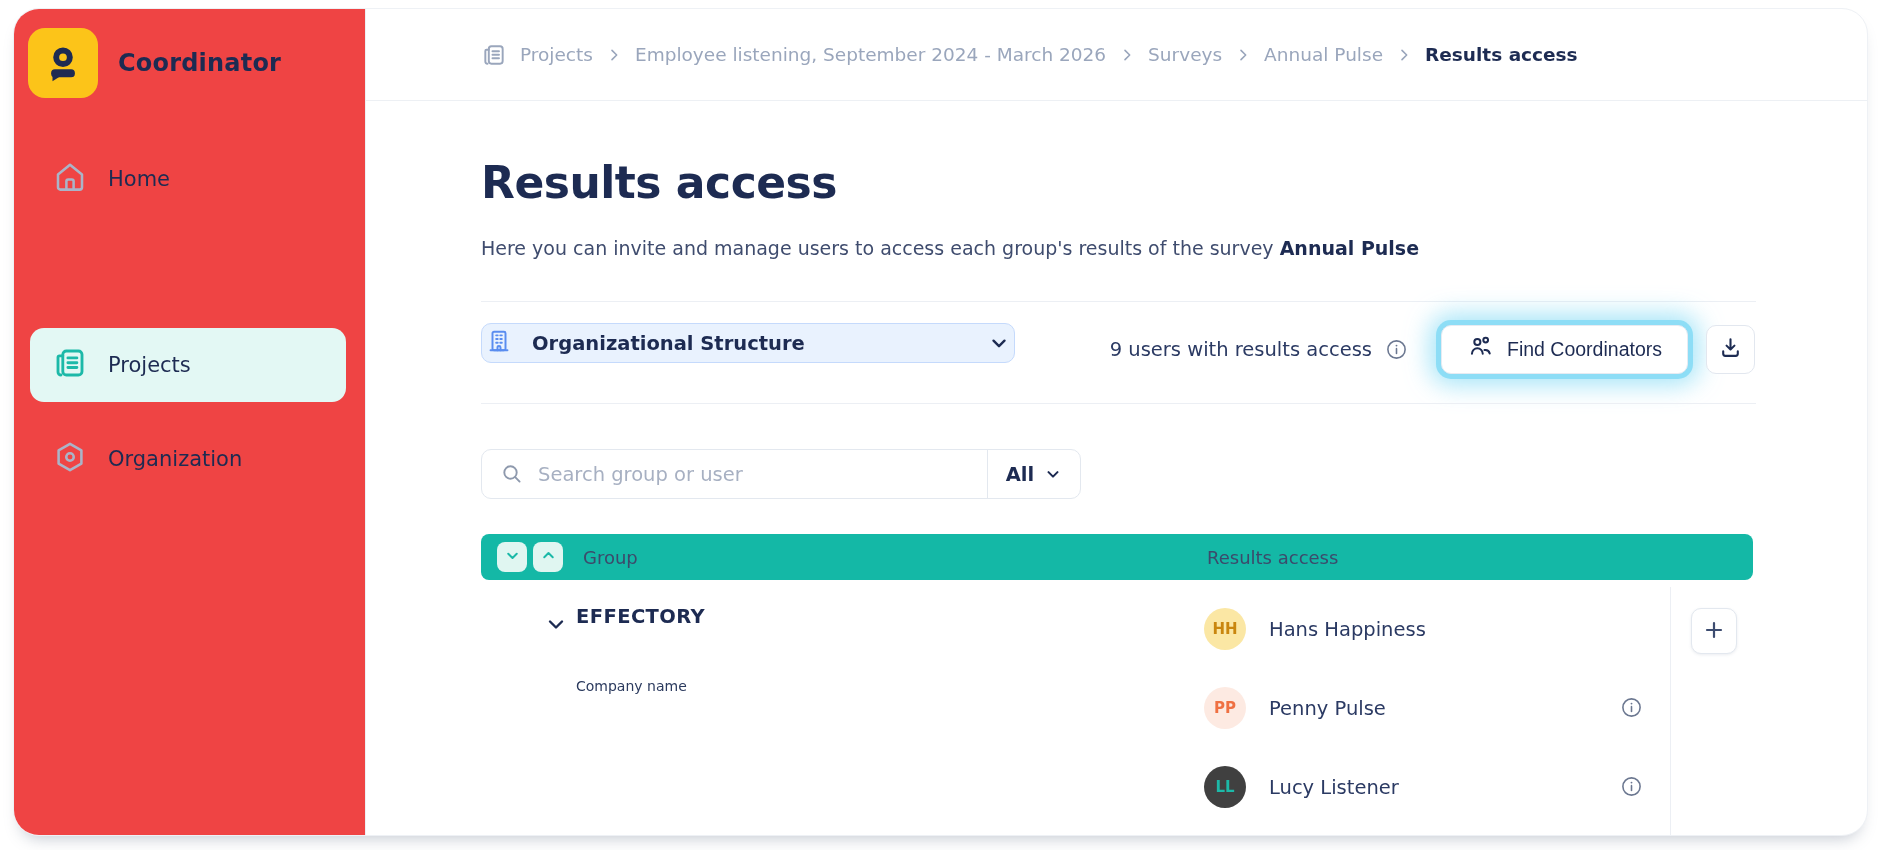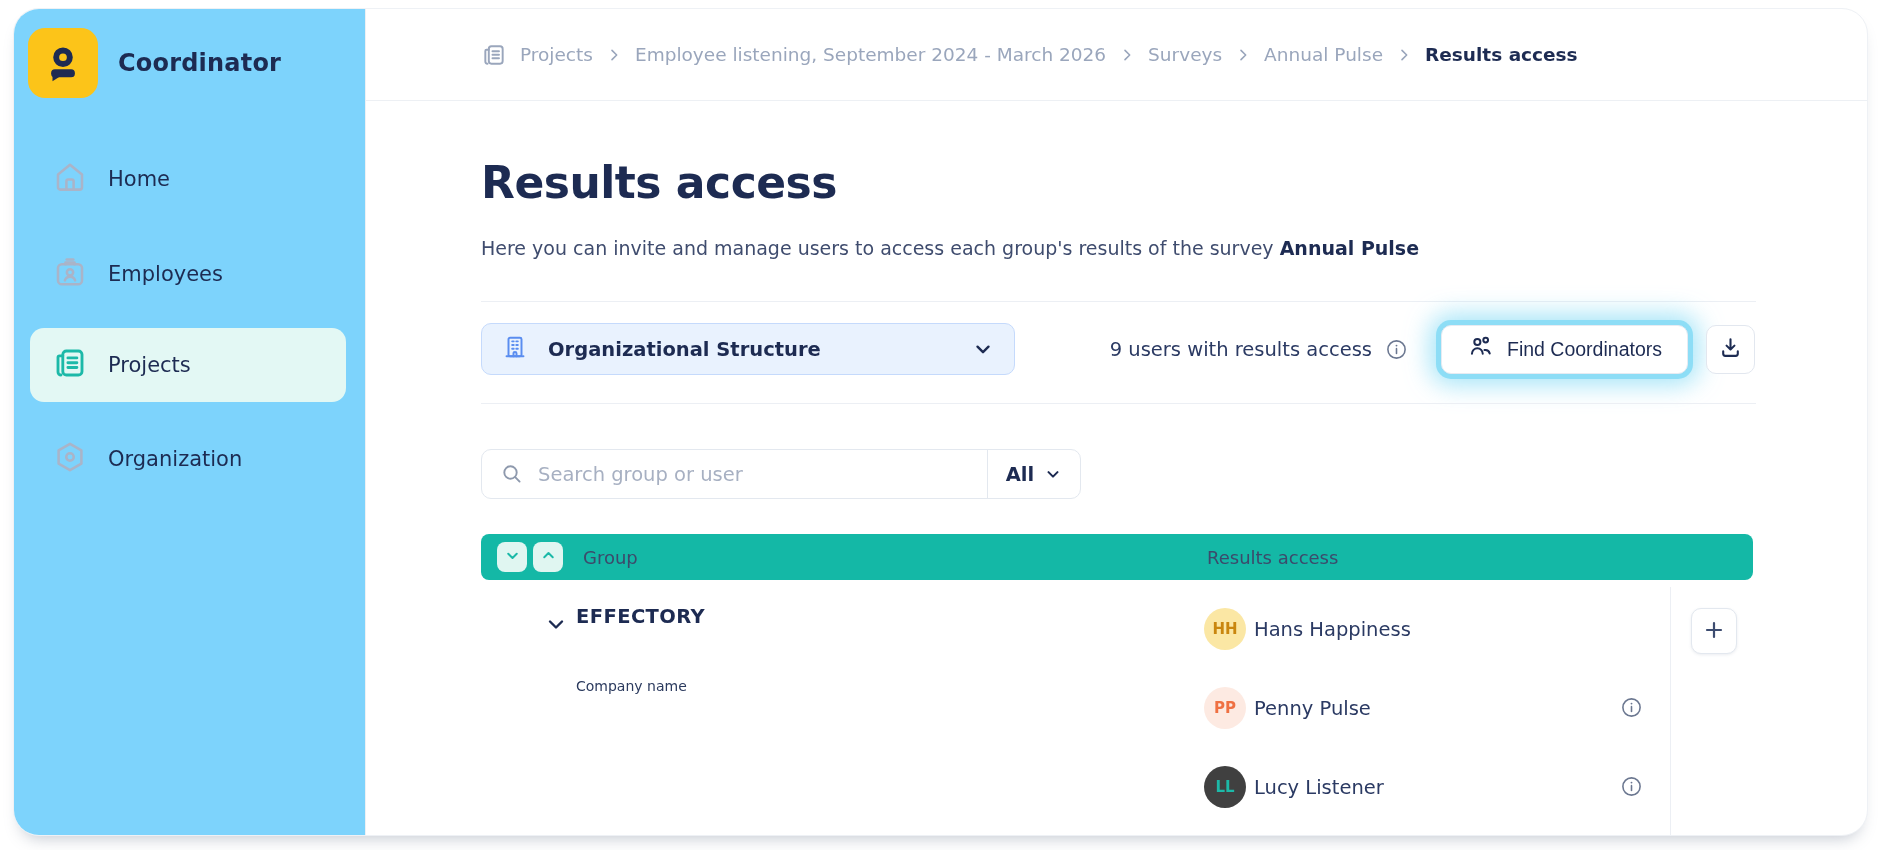--- a/index.html
+++ b/index.html
@@ -8,21 +8,21 @@
     width:1881px; height:850px; background:#ffffff; position:relative; overflow:hidden;
     font-family:"DejaVu Sans","Liberation Sans",sans-serif; color:#24315a;
   }
   .card {
     position:absolute; left:13px; top:8px; width:1855px; height:828px;
     background:#fff; border:1px solid #eef1f5; border-radius:26px;
     box-shadow:0 10px 16px -8px rgba(120,130,150,.45);
     overflow:hidden;
   }
   
-  .sidebar { position:absolute; left:0; top:0; width:352px; height:100%; border-right:1px solid #edf0f4; background:#7dd3fc; }
+  .sidebar { position:absolute; left:0; top:0; width:352px; height:100%; border-right:1px solid #edf0f4; background:#ef4444; }
   .brand { position:absolute; left:14px; top:19px; display:flex; align-items:center; gap:20px; }
   .brand-logo { width:70px; height:70px; background:#fcc419; border-radius:17px; display:flex; align-items:center; justify-content:center; }
   .brand-name { font-size:24px; font-weight:700; color:#1d2b52; letter-spacing:.2px; }
   .nav-item { position:absolute; left:16px; width:316px; height:74px; border-radius:14px;
     display:flex; align-items:center; gap:20px; padding-left:22px; cursor:pointer; }
   .nav-item.active { background:#e3f8f4; }
   .nav-label { font-size:21px; color:#1d2b52; font-weight:500; }
   
   .main { position:absolute; left:352px; top:0; right:0; bottom:0; }
   .topbar { position:absolute; left:0; top:0; right:0; height:92px; border-bottom:1px solid #edf0f4;
@@ -30,23 +30,23 @@
   .crumbs { display:flex; align-items:center; gap:13px; font-size:18.5px; color:#9aa6bc; white-space:nowrap; }
   .crumb { color:#9aa6bc; cursor:pointer; }
   .crumb.current { color:#1d2b52; font-weight:600; cursor:default; }
   .crumb-sep { display:flex; align-items:center; color:#9aa6bc; }
   .page-title { position:absolute; left:115px; top:148px; font-size:44px; font-weight:800; color:#1d2b52; letter-spacing:-.5px; }
   .page-subtitle { position:absolute; left:115px; top:228px; font-size:19px; color:#3f4c6e; }
   .page-subtitle b { color:#1d2b52; font-weight:700; }
   .hr1 { position:absolute; left:115px; top:292px; width:1275px; height:1px; background:#eceff4; }
   .hr2 { position:absolute; left:115px; top:394px; width:1275px; height:1px; background:#eceff4; }
   
-  .structure-select { position:absolute; left:115px; top:314px; width:534px; height:52px;
+  .structure-select { position:absolute; left:115px; top:314px; width:534px; height:40px;
     background:#e9f2fe; border:1.5px solid #c5dafc; border-radius:10px;
-    display:flex; align-items:center; padding:0 20px; cursor:pointer; }
+    display:flex; align-items:center; padding:0 4px; cursor:pointer; }
   .structure-label { margin-left:20px; font-size:19.5px; font-weight:600; color:#1d2b52; }
   .structure-select .chev { margin-left:auto; color:#1d2b52; display:flex; }
   .toolbar-right { position:absolute; top:314px; right:112px; height:52px; display:flex; align-items:center; }
   .users-count { font-size:19.5px; color:#2b3a63; }
   .count-info { margin-left:14px; display:flex; cursor:pointer; }
   .find-btn { margin-left:34px; height:49px; display:flex; align-items:center; gap:13px; padding:0 25px;
     background:#fff; border:1px solid #e6ebf2; border-radius:10px; cursor:pointer;
     font-size:19.5px; font-weight:400; color:#1d2b52;
     box-shadow:0 0 0 5px rgba(138,220,245,.95), 0 0 24px 11px rgba(138,220,245,.75); }
   .dl-btn { margin-left:18px; width:49px; height:49px; background:#fff; border:1px solid #e2e7ef;
@@ -71,21 +71,21 @@
   .th-results { position:absolute; left:726px; font-size:18px; color:#3c4a6b; }
   .expand-chev { position:absolute; left:178px; top:603px; display:flex; cursor:pointer; color:#1d2b52; }
   .group-name { position:absolute; left:210px; top:596px; font-size:19.5px; font-weight:700; color:#1d2b52; letter-spacing:.4px; }
   .group-subtitle { position:absolute; left:210px; top:630px; font-size:14px; color:#2b3a5e;margin-top:39px; }
   .user-row { position:absolute; left:838px; height:46px; display:flex; align-items:center; }
   .avatar { width:42px; height:42px; border-radius:50%; display:flex; align-items:center; justify-content:center;
     font-size:15px; font-weight:700; }
   .avatar.yellow { background:#fbe7a4; color:#c9860e; }
   .avatar.peach  { background:#fdeae2; color:#ef7042; }
   .avatar.mint   { background:#404040; color:#1cb9a8; }
-  .user-name { margin-left:8px; font-size:19.5px; color:#2b3a63; }
+  .user-name { margin-left:23px; font-size:19.5px; color:#2b3a63; }
   .row-info { position:absolute; left:1255px; display:flex; cursor:pointer; }
   .v-divider { position:absolute; left:1304px; top:578px; width:1px; height:250px; background:#eceff4; }
   .add-btn { position:absolute; left:1325px; top:599px; width:46px; height:46px; background:#fff;
     border:1px solid #e3e8ef; border-radius:10px; display:flex; align-items:center; justify-content:center;
     cursor:pointer; color:#3d4c70; box-shadow:0 1px 3px rgba(140,150,170,.18); }
 </style>
 </head>
 <body>
 
 <div class="card">
@@ -105,32 +105,20 @@
     <div class="nav-item" style="top:133px;">
       <span>
         <svg width="36" height="36" viewBox="0 0 24 24" fill="none" stroke="#aab4c8" stroke-width="1.7" stroke-linecap="round" stroke-linejoin="round">
           <path d="M4 10.3 L12 3.8 L20 10.3 V18.8 a1.6 1.6 0 0 1 -1.6 1.6 H5.6 A1.6 1.6 0 0 1 4 18.8 Z"></path>
           <path d="M9.6 20.4 v-5.6 a1.2 1.2 0 0 1 1.2 -1.2 h2.4 a1.2 1.2 0 0 1 1.2 1.2 v5.6"></path>
         </svg>
       </span>
       <span class="nav-label">Home</span>
     </div>
 
-    <div class="nav-item" style="top:228px;">
-      <span>
-        <svg width="36" height="36" viewBox="0 0 24 24" fill="none" stroke="#aab4c8" stroke-width="1.7" stroke-linecap="round" stroke-linejoin="round">
-          <rect x="4" y="6.8" width="16" height="13.4" rx="2.6"></rect>
-          <path d="M9 6.8 V5.6 h6 v1.2"></path>
-          <path d="M9.8 3.6 h4.4"></path>
-          <circle cx="12" cy="12.2" r="2.1"></circle>
-          <path d="M8.6 17.6 a3.6 3.6 0 0 1 6.8 0"></path>
-        </svg>
-      </span>
-      <span class="nav-label">Employees</span>
-    </div>
 
     <div class="nav-item active" style="top:319px;">
       <span>
         <svg width="36" height="36" viewBox="0 0 24 24" fill="none" stroke="#1cb9a8" stroke-width="1.9" stroke-linecap="round" stroke-linejoin="round">
           <rect x="7.2" y="4" width="12.8" height="16" rx="2.4"></rect>
           <path d="M7.2 7.2 H5 a1 1 0 0 0 -1 1 V18 a2 2 0 0 0 2 2"></path>
           <path d="M10.6 8.6 h6 M10.6 11.8 h6 M10.6 15 h6"></path>
         </svg>
       </span>
       <span class="nav-label">Projects</span>

